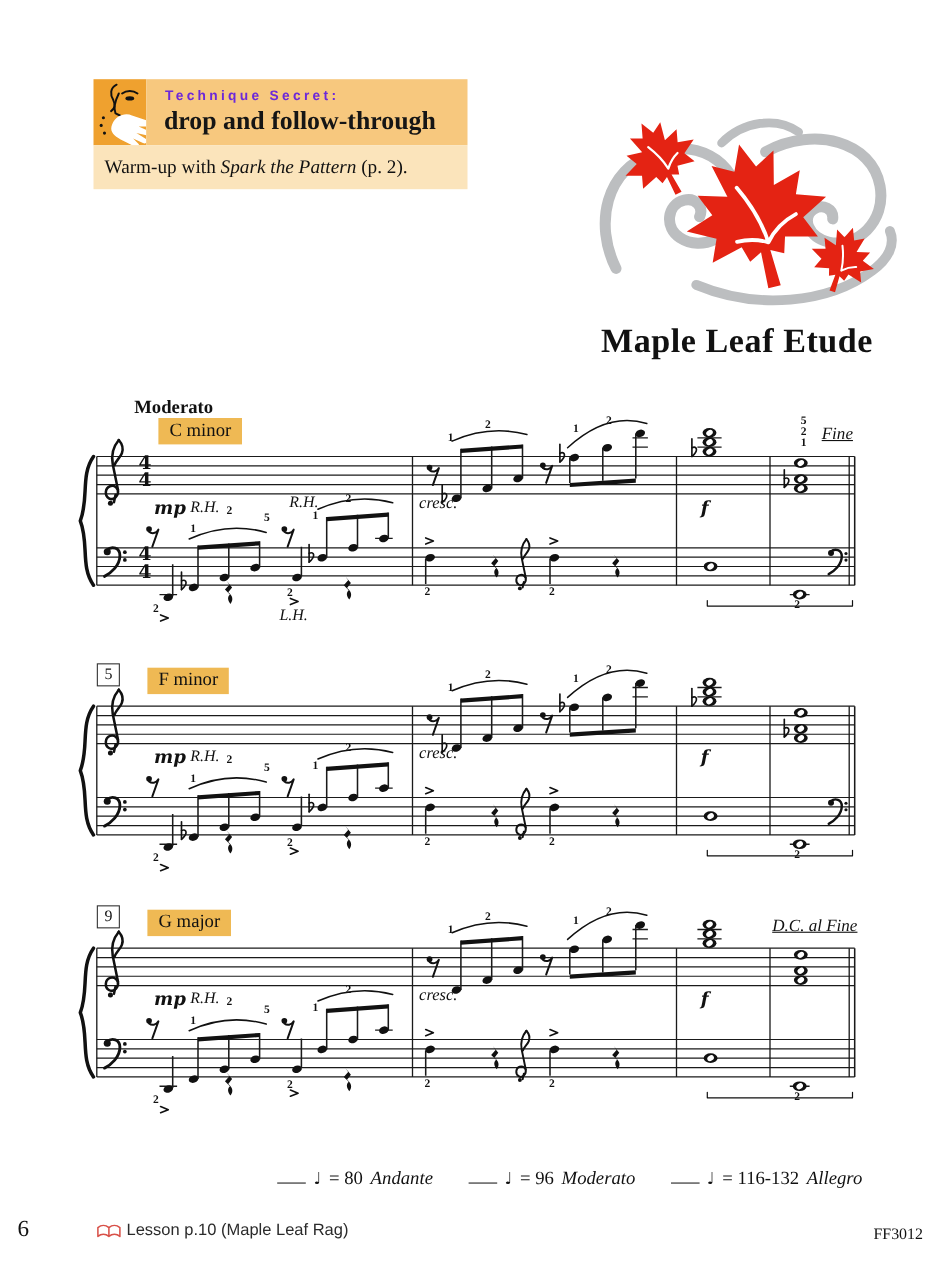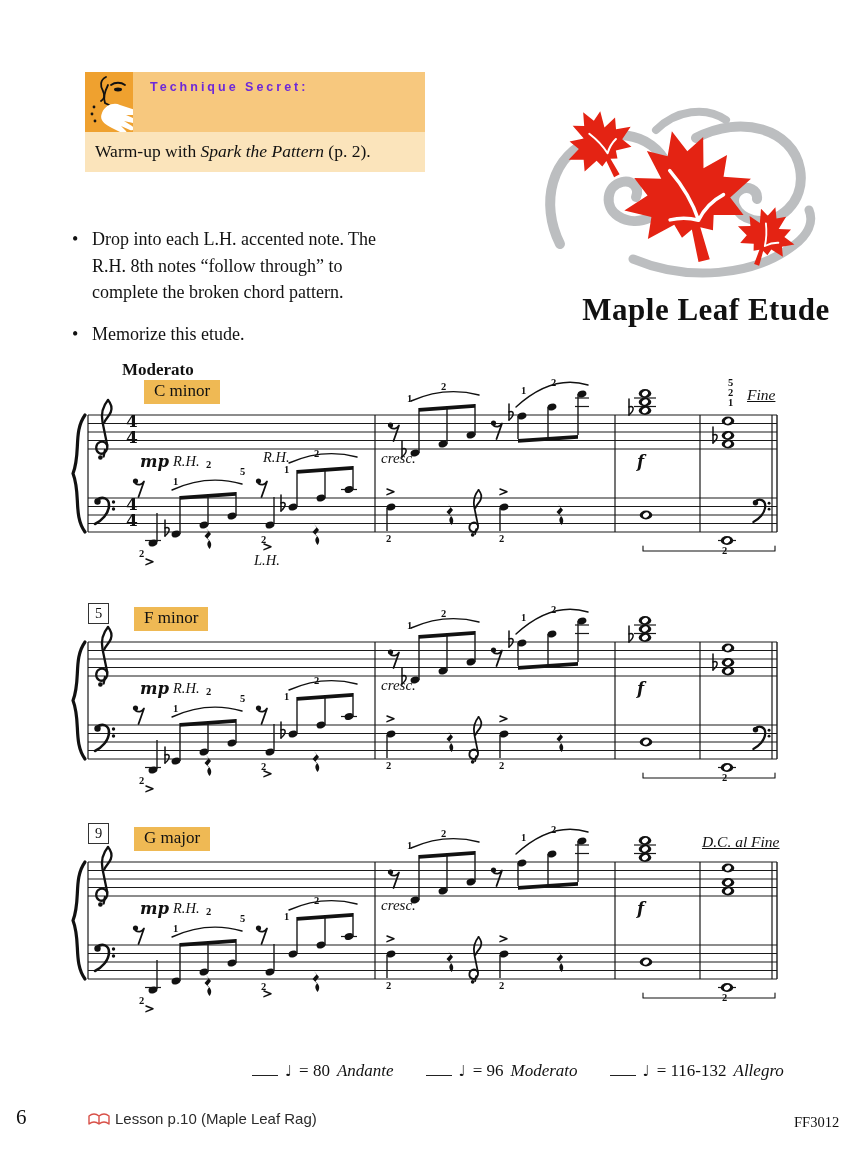--- a/index.html
+++ b/index.html
@@ -17,21 +17,21 @@
   .hdr-warmtext .it{font-style:italic;}
 
   
   .bullets{position:absolute;left:70px;top:226px;width:318px;font-size:18px;line-height:1.48;}
   .bullet{position:relative;padding-left:22px;margin-bottom:15px;}
   .bullet::before{content:"\2022";position:absolute;left:2px;top:0;}
 
   
   .art{position:absolute;left:538px;top:96px;width:282px;height:192px;}
   .piece-title{position:absolute;left:540px;top:292px;width:260px;text-align:center;
-               font-weight:bold;font-size:31px;letter-spacing:.5px;margin-left:36px;}
+               font-weight:bold;font-size:31px;letter-spacing:.5px;}
 
   
   .system{position:absolute;left:60px;width:745px;height:215px;}
   .system svg.music{position:absolute;left:0;top:0;}
   .anno{position:absolute;white-space:nowrap;color:#111;}
   .tempo{font-weight:bold;font-size:17px;}
   .mnum{font-size:14.5px;border:1.2px solid #333;padding:0 6px 1px 6px;line-height:1.25;}
   .keylabel{font-size:17px;background:#EFB954;padding:1px 10px 3px 10px;}
   .dyn{font-family:"DejaVu Serif",serif;font-style:italic;font-weight:bold;font-size:16.5px;}
   .hand{font-style:italic;font-size:14.5px;}
@@ -66,27 +66,24 @@
       <ellipse cx="33" cy="17.5" rx="4" ry="1.9" fill="#111"></ellipse>
       <path d="M23,13 C20,19 18,26 20,31 L24,33" fill="none" stroke="#111" stroke-width="1.8" stroke-linecap="round"></path>
       <circle cx="9" cy="35" r="1.4" fill="#111"></circle>
         <circle cx="7" cy="42" r="1.4" fill="#111"></circle>
         <circle cx="10" cy="49" r="1.4" fill="#111"></circle>
       <path d="M17,41 C20,33 29,30 35,33 L50,38 C53,39 53,43 49,43 L41,43 L50,47 C53,48.5 52,52 48,51 L39,49 L47,54 C50,56 48,59.5 45,58 L36,54 L41,59 C42.5,61 40,63 37,61 L27,56 C19,52 14,48 17,41 Z" fill="#ffffff"></path>
     </svg>
   </div>
   <div class="hdr-titlestrip"></div>
   <div class="hdr-kicker">Technique Secret:</div>
+  <div class="hdr-title">drop and follow-through</div>
   <div class="hdr-warmstrip"></div>
   <div class="hdr-warmtext"><span>Warm-up with </span><span class="it">Spark the Pattern</span><span> (p. 2).</span></div>
 
-  <div class="bullets">
-    <div class="bullet">Drop into each L.H. accented note. The R.H. 8th notes “follow through” to complete the broken chord pattern.</div>
-    <div class="bullet">Memorize this etude.</div>
-  </div>
 
   <svg class="art" viewBox="0 0 282 192">
     <g fill="none" stroke="#BCBEC0" stroke-linecap="round">
       <path d="M22,148 C2,108 12,58 57,43 C102,28 137,58 132,93 C128,120 100,133 80,120 C66,111 68,90 84,86 C94,83.5 102,92 98,101" stroke-width="10"></path>
       <path d="M158,42 C203,18 255,33 262,73 C268,106 240,130 215,124 C197,119.5 190,102 202,94 C210,89 220,94 219,103" stroke-width="10"></path>
       <path d="M95,163 C150,186 215,180 255,150 C270,139 276,126 271,114" stroke-width="9"></path>
       <path d="M118,34 C138,14 168,10 188,24" stroke-width="8"></path>
     </g>
     <g>
       <g transform="translate(150,100) rotate(-14) scale(1.45)">

